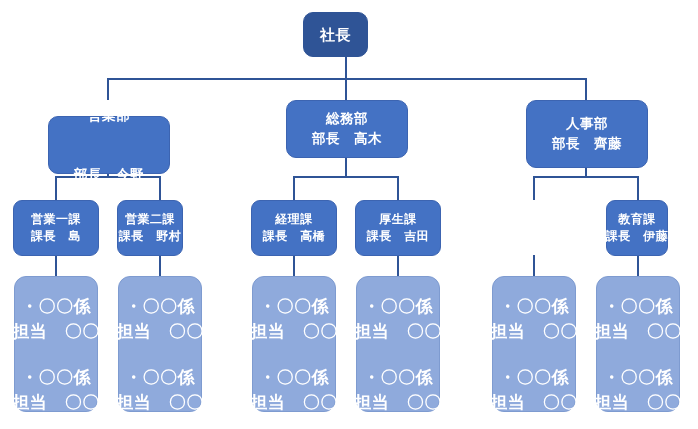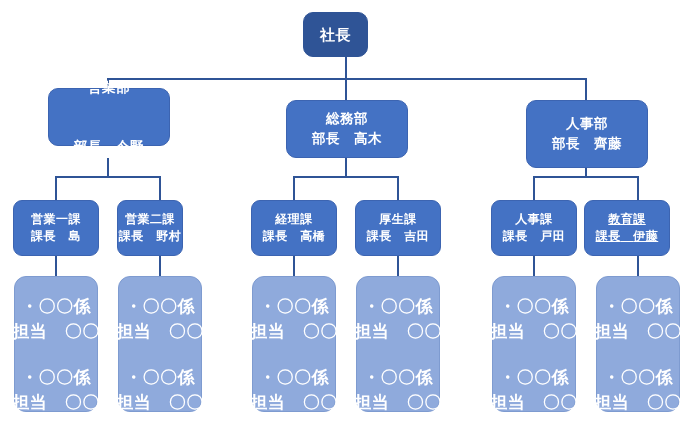--- a/index.html
+++ b/index.html
@@ -108,21 +108,21 @@
   <div class="conn conn-v" style="left:159px; top:255px; width:2px; height:21px;"></div>
   <div class="conn conn-v" style="left:293px; top:255px; width:2px; height:21px;"></div>
   <div class="conn conn-v" style="left:397px; top:255px; width:2px; height:21px;"></div>
   <div class="conn conn-v" style="left:533px; top:255px; width:2px; height:21px;"></div>
   <div class="conn conn-v" style="left:637px; top:255px; width:2px; height:21px;"></div>
 
   <div class="node level1" style="left:303px; top:12px; width:65px; height:45px;">
     <span class="node-line">社長</span>
   </div>
 
-  <div class="node level2" style="left:48px; top:88px; width:122px; height:58px;gap:39px;">
+  <div class="node level2" style="left:48px; top:116px; width:122px; height:58px;gap:39px;">
     <span class="node-line">営業部</span>
     <span class="node-line"><span>部長</span>　<span>今野</span></span>
   </div>
 
   <div class="node level2" style="left:286px; top:100px; width:122px; height:58px;">
     <span class="node-line">総務部</span>
     <span class="node-line"><span>部長</span>　<span>高木</span></span>
   </div>
 
   <div class="node level2" style="left:526px; top:100px; width:122px; height:68px;">
@@ -143,26 +143,22 @@
   <div class="node level3" style="left:251px; top:200px; width:86px; height:56px;">
     <span class="node-line">経理課</span>
     <span class="node-line"><span>課長</span>　<span>高橋</span></span>
   </div>
 
   <div class="node level3" style="left:355px; top:200px; width:86px; height:56px;">
     <span class="node-line">厚生課</span>
     <span class="node-line"><span>課長</span>　<span>吉田</span></span>
   </div>
 
-  <div class="node level3" style="left:491px; top:200px; width:86px; height:56px;">
-    <span class="node-line">人事課</span>
-    <span class="node-line"><span>課長</span>　<span>戸田</span></span>
-  </div>
-
-  <div class="node level3" style="left:584px; top:200px; width:86px; height:56px;text-decoration:underline;">
+
+  <div class="node level3" style="left:606px; top:200px; width:62px; height:56px;">
     <span class="node-line">教育課</span>
     <span class="node-line"><span>課長</span>　<span>伊藤</span></span>
   </div>
 
   <div class="node level4" style="left:14px; top:276px; width:84px; height:136px;">
     <div class="staff-group">
       <span class="staff-role">・〇〇係</span>
       <span class="staff-person"><span>担当</span>　<span>〇〇</span></span>
     </div>
     <div class="staff-group">

